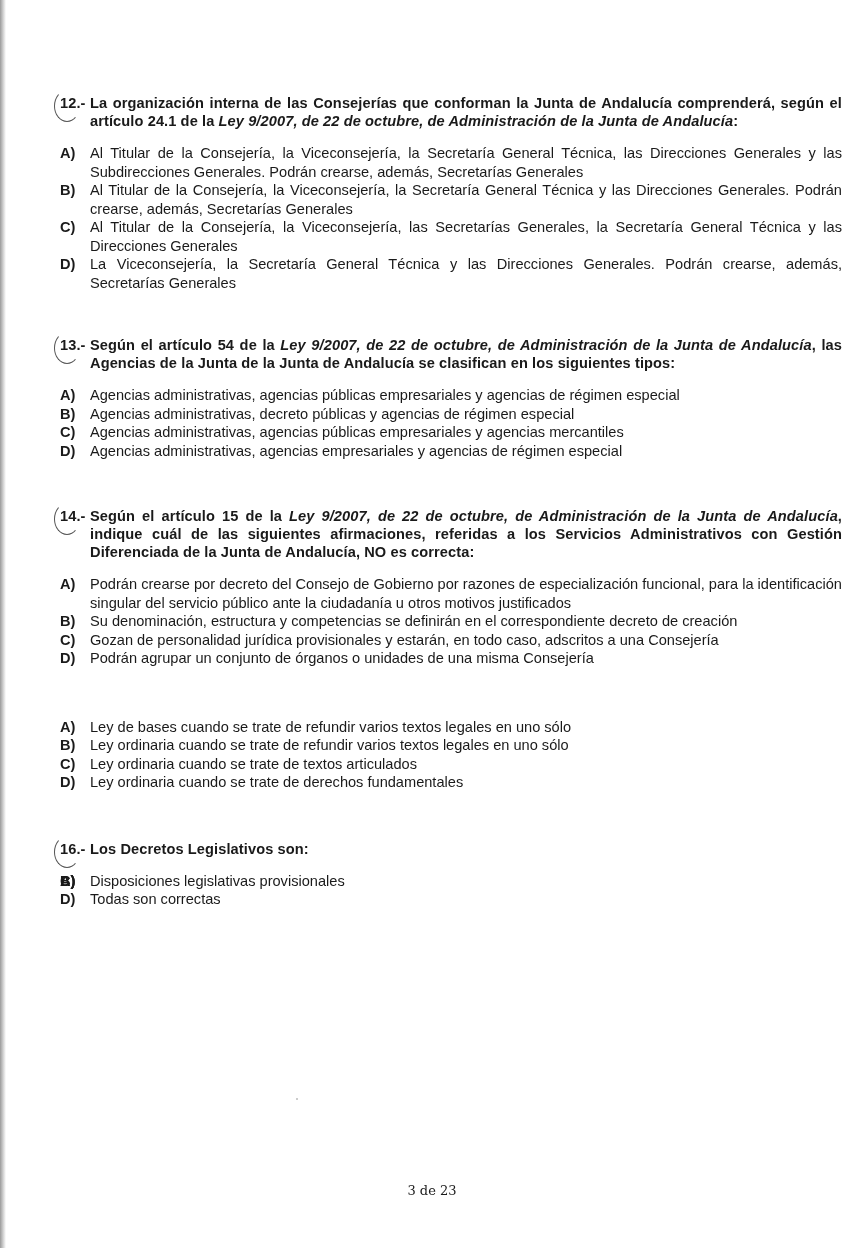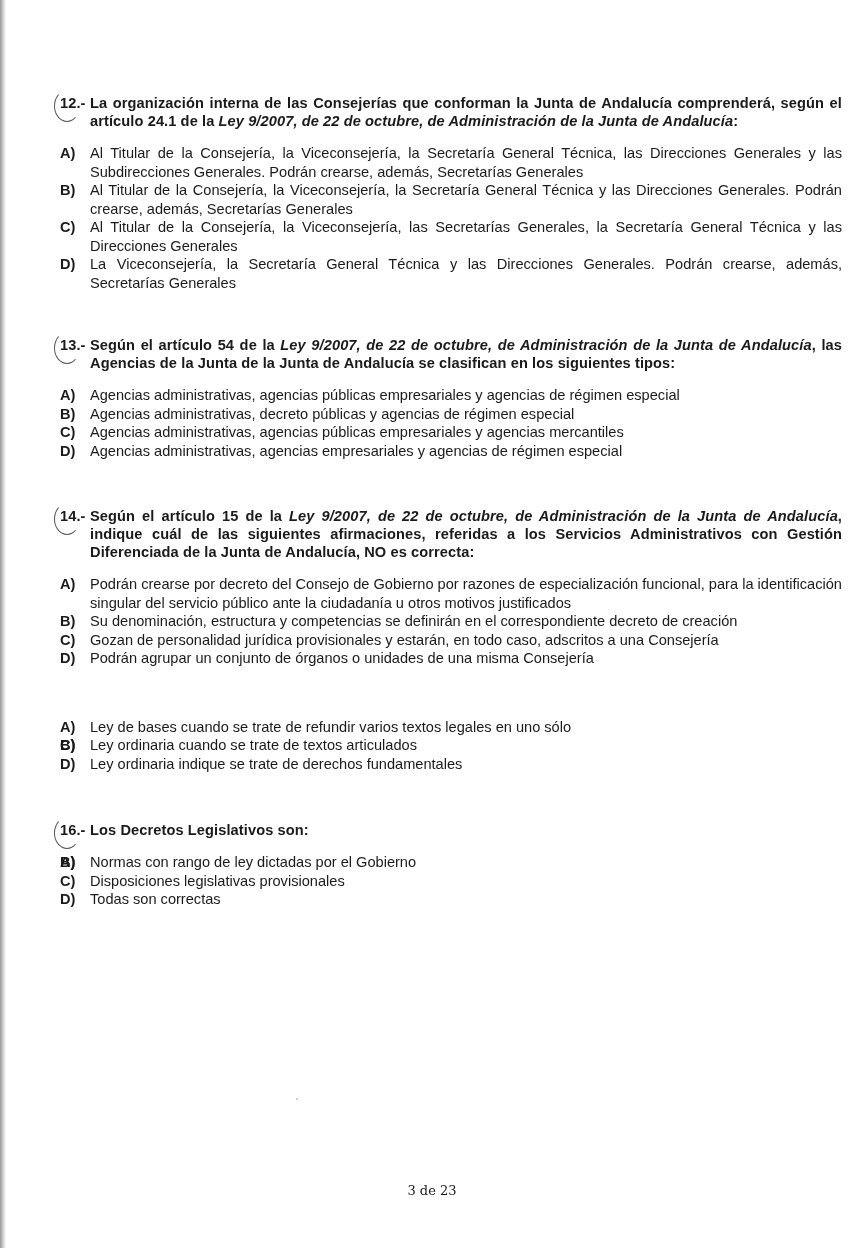--- a/index.html
+++ b/index.html
@@ -78,35 +78,35 @@
       <div class="option"><span class="opt-letter">A)</span><span>Podrán crearse por decreto del Consejo de Gobierno por razones de especialización funcional, para la identificación singular del servicio público ante la ciudadanía u otros motivos justificados</span></div>
       <div class="option"><span class="opt-letter">B)</span><span>Su denominación, estructura y competencias se definirán en el correspondiente decreto de creación</span></div>
       <div class="option"><span class="opt-letter">C)</span><span>Gozan de personalidad jurídica provisionales y estarán, en todo caso, adscritos a una Consejería</span></div>
       <div class="option"><span class="opt-letter">D)</span><span>Podrán agrupar un conjunto de órganos o unidades de una misma Consejería</span></div>
     </div>
   </div>
 
   <div class="question" style="margin-top:50px;">
     <div class="options">
       <div class="option"><span class="opt-letter">A)</span><span>Ley de bases cuando se trate de refundir varios textos legales en uno sólo</span></div>
-      <div class="option"><span class="opt-letter">B)</span></div>
+      <div class="option"><span class="opt-letter">B)</span><span>Ley ordinaria cuando se trate de refundir varios textos legales en uno sólo</span></div>
       <div class="option"><span class="opt-letter">C)</span><span>Ley ordinaria cuando se trate de textos articulados</span></div>
-      <div class="option"><span class="opt-letter">D)</span><span>Ley ordinaria indique se trate de derechos fundamentales</span></div>
+      <div class="option"><span class="opt-letter">D)</span><span>Ley ordinaria cuando se trate de derechos fundamentales</span></div>
     </div>
   </div>
 
   <div class="question" style="margin-top:48px;">
     <div class="q-head">
       <span class="q-num">16.-</span>
       <span class="q-num-circle"></span>
       <span class="q-text"><span>Los Decretos Legislativos son:</span></span>
     </div>
     <div class="options">
       <div class="option"><span class="opt-letter">A)</span></div>
-      <div class="option"><span class="opt-letter">B)</span><span>Normas con rango de ley dictadas por el Gobierno</span></div>
+      <div class="option"><span class="opt-letter">B)</span></div>
       <div class="option"><span class="opt-letter">C)</span><span>Disposiciones legislativas provisionales</span></div>
       <div class="option"><span class="opt-letter">D)</span><span>Todas son correctas</span></div>
     </div>
   </div>
 
 </div>
 
 <div class="speck" style="left:296px; top:1098px;"></div>
 
 <div class="footer">3 de 23</div>

